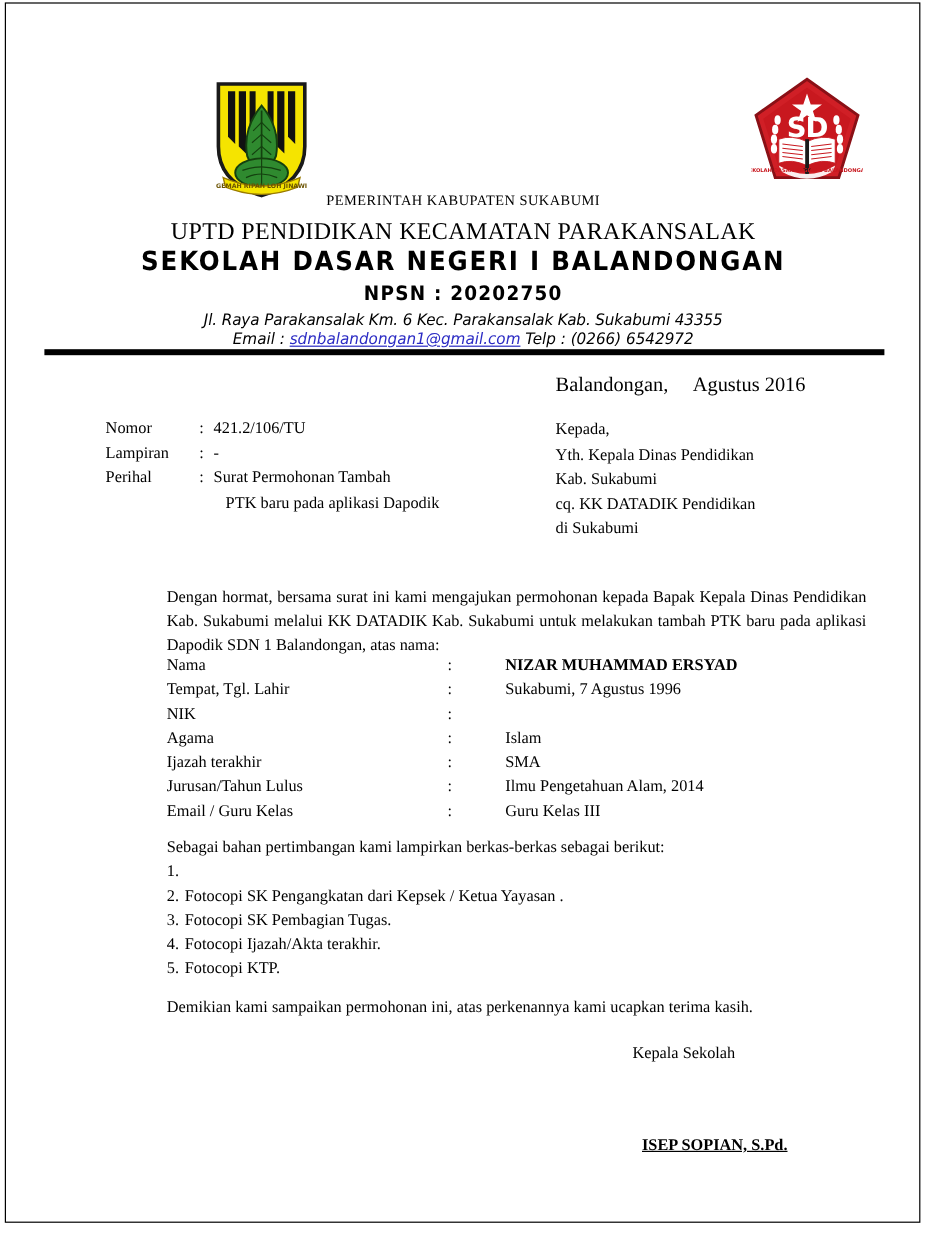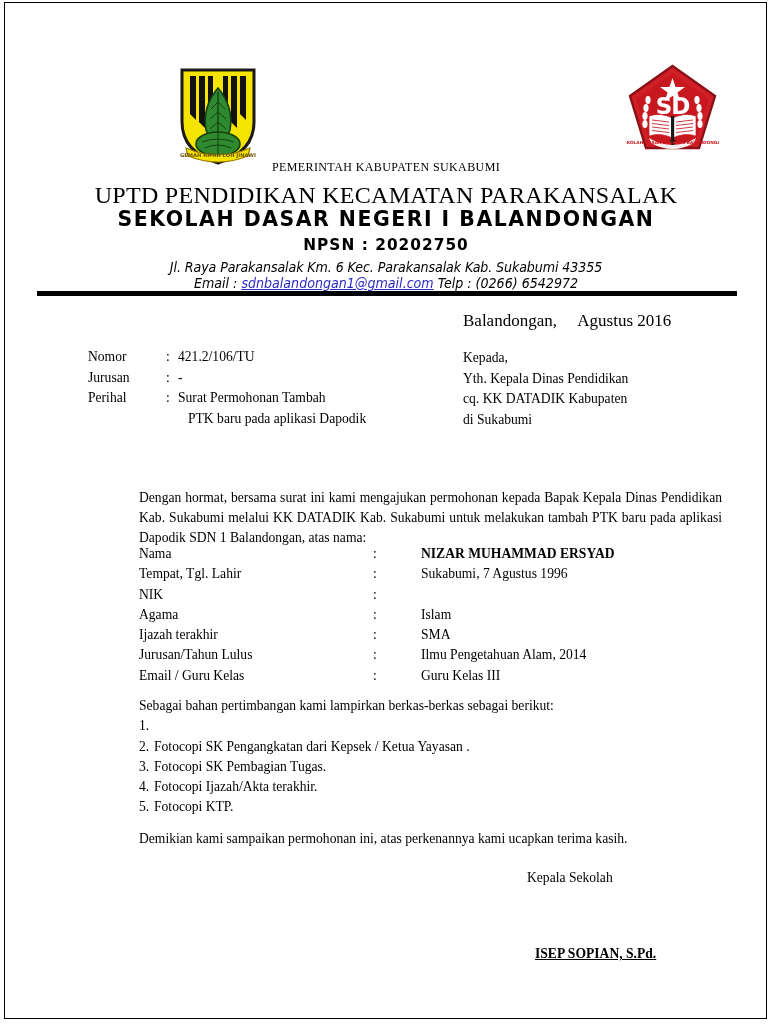--- a/index.html
+++ b/index.html
@@ -43,21 +43,21 @@
     text-align:center;
     white-space:nowrap;
   }
   #hdr-gov {
     top:160px;
     font-size:12px;
     letter-spacing:0.4px;
   }
   #hdr-uptd {
     top:182px;
-    font-size:24px;
+    font-size:20px;
     letter-spacing:0.3px;
   }
   #hdr-school {
     top:206px;
     font-family:"DejaVu Sans", sans-serif;
     font-weight:bold;
     font-size:22px;
     letter-spacing:1.6px;
     transform:scaleX(0.93);
   }
@@ -252,36 +252,37 @@
 
   <div id="date-line">Balandongan,     Agustus 2016</div>
 
   <div id="ref-block">
     <div class="ref-row">
       <span class="ref-label">Nomor</span>
       <span class="ref-colon">:</span>
       <span class="ref-value">421.2/106/TU</span>
     </div>
     <div class="ref-row">
-      <span class="ref-label">Jurusan</span>
+      <span class="ref-label">Lampiran</span>
       <span class="ref-colon">:</span>
       <span class="ref-value">-</span>
     </div>
     <div class="ref-row">
       <span class="ref-label">Perihal</span>
       <span class="ref-colon">:</span>
       <span class="ref-value">Surat Permohonan Tambah</span>
     </div>
     <div class="ref-cont">PTK baru pada aplikasi Dapodik</div>
   </div>
 
   <div id="addressee">
     <div>Kepada,</div>
     <div>Yth. Kepala Dinas Pendidikan</div>
-    <div>cq. KK DATADIK Kabupaten</div>
+    <div>Kab. Sukabumi</div>
+    <div>cq. KK DATADIK Pendidikan</div>
     <div>di Sukabumi</div>
   </div>
 
   <div id="intro">Dengan hormat, bersama surat ini kami mengajukan permohonan kepada Bapak Kepala Dinas Pendidikan Kab. Sukabumi melalui KK DATADIK Kab. Sukabumi untuk melakukan tambah PTK baru pada aplikasi Dapodik SDN 1 Balandongan, atas nama:</div>
 
   <div id="fields">
     <div class="fld-row">
       <span class="fld-label">Nama</span>
       <span class="fld-colon">:</span>
       <span class="fld-value bold">NIZAR MUHAMMAD ERSYAD</span>

